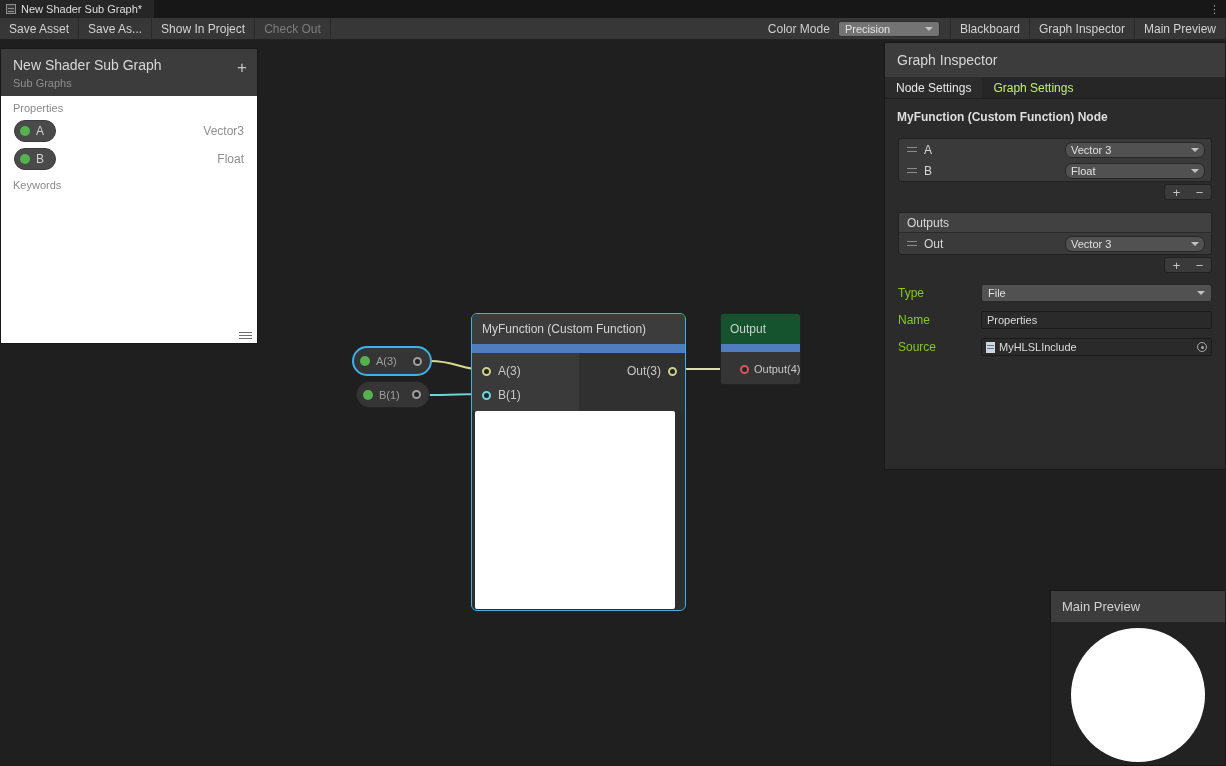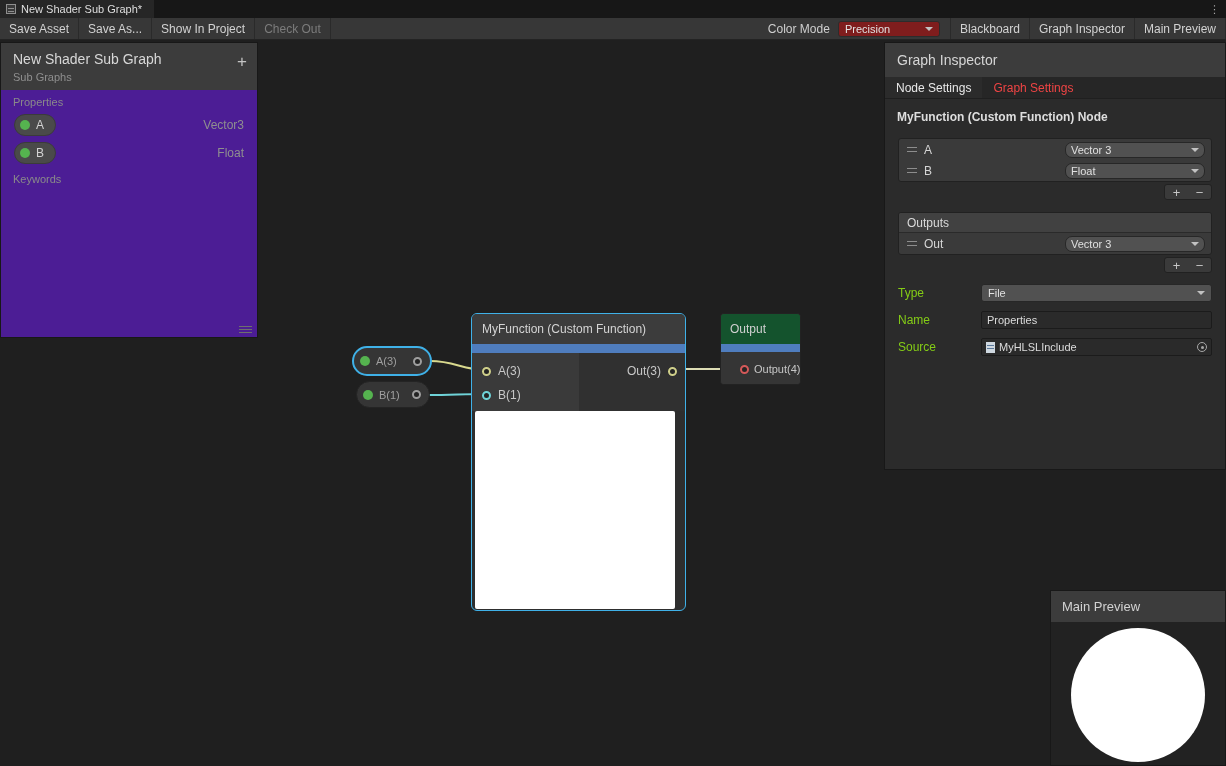--- a/index.html
+++ b/index.html
@@ -18,46 +18,46 @@
   .tab-icon { width:10px; height:10px; border:1px solid #8f8f8f; background:#3a3a3a; position:relative; }
   .tab-icon::after { content:""; position:absolute; left:1px; top:3px; width:6px; height:1px; background:#8f8f8f; box-shadow:0 3px 0 #8f8f8f; }
   .tabbar-menu { margin-left:auto; padding:0 6px; display:flex; align-items:center; color:#a8a8a8; font-size:11px; }
 
   
   .toolbar { position:absolute; left:0; top:18px; width:1226px; height:22px; background:#373737; border-bottom:1px solid #232323; display:flex; align-items:stretch; z-index:20; font-size:12px; }
   .tbtn { display:flex; align-items:center; padding:0 9px; border-right:1px solid #2a2a2a; color:#d2d2d2; cursor:default; }
   .tbtn.disabled { color:#7c7c7c; }
   .toolbar-right { margin-left:auto; display:flex; align-items:stretch; }
   .tlabel { display:flex; align-items:center; padding:0 8px; color:#cfcfcf; }
-  .tdropdown { align-self:center; width:102px; height:16px; margin-right:10px; background:#7f1d1d; border:1px solid #2c2c2c; border-radius:3px; display:flex; align-items:center; justify-content:space-between; padding:0 6px; font-size:11px; color:#e2e2e2; }
+  .tdropdown { align-self:center; width:102px; height:16px; margin-right:10px; background:#737373; border:1px solid #2c2c2c; border-radius:3px; display:flex; align-items:center; justify-content:space-between; padding:0 6px; font-size:11px; color:#e2e2e2; }
   .arrow-down { width:0; height:0; border-left:4px solid transparent; border-right:4px solid transparent; border-top:4px solid #c2c2c2; }
   .tbtn.left-border { border-left:1px solid #2a2a2a; }
 
   
   .panel { position:absolute; background:#2a2a2a; border:1px solid #181818; z-index:10; }
 
   
-  .blackboard { left:0; top:42px; width:258px; height:296px; background:#4c1d95; }
+  .blackboard { left:0; top:48px; width:258px; height:296px; background:#ffffff; }
   .bb-header { position:relative; padding:8px 12px 7px; background:#3c3c3c; }
   .bb-title { font-size:14px; color:#d8d8d8; }
   .bb-sub { font-size:11px; color:#8f8f8f; margin-top:4px; }
   .bb-add { position:absolute; right:10px; top:10px; font-size:17px; line-height:17px; color:#c4c4c4; cursor:default; }
   .bb-section-label { color:#8a8a8a; font-size:11px; padding:6px 12px 3px; }
   .bb-row { display:flex; align-items:center; padding:3px 13px; }
   .bb-pill { display:inline-flex; align-items:center; gap:6px; background:#4a4a4a; border:1px solid #3b3b3b; border-radius:11px; padding:3px 11px 3px 5px; font-size:12px; color:#d2d2d2; }
   .dot-green { width:10px; height:10px; border-radius:50%; background:#55b34f; }
   .bb-type { margin-left:auto; color:#8f8f8f; font-size:12px; }
   .bb-resize { position:absolute; right:5px; bottom:4px; width:13px; height:7px;
     background:repeating-linear-gradient(to bottom, #6e6e6e 0 1px, transparent 1px 3px); }
 
   
   .inspector { left:884px; top:42px; width:342px; height:428px; background:#2b2b2b; }
   .insp-header { height:34px; display:flex; align-items:center; padding-left:12px; font-size:14px; color:#d6d6d6; background:#3c3c3c; }
   .insp-tabs { display:flex; height:22px; background:#262626; border-bottom:1px solid #1f1f1f; font-size:12px; }
-  .insp-tab { display:flex; align-items:center; padding:0 11px; color:#ef4444; cursor:default; }
+  .insp-tab { display:flex; align-items:center; padding:0 11px; color:#bef264; cursor:default; }
   .insp-tab.active { background:#2b2b2b; color:#e8e8e8; }
   .node-heading { font-weight:bold; font-size:12px; color:#dedede; padding:11px 12px 6px; }
   .reorder-box { margin:8px 13px 0; background:#3a3a3a; border:1px solid #212121; border-radius:3px; overflow:hidden; }
   .reorder-header { height:20px; display:flex; align-items:center; padding:0 8px; font-size:12px; color:#dadada; background:#414141; border-bottom:1px solid #2a2a2a; }
   .reorder-row { height:21px; display:flex; align-items:center; gap:7px; padding:0 6px 0 8px; }
   .drag-handle { width:10px; height:5px; background:repeating-linear-gradient(to bottom, #8d8d8d 0 1px, transparent 1px 4px); }
   .row-name { font-size:12px; color:#d6d6d6; }
   .row-dd { margin-left:auto; width:140px; height:16px; background:#515151; border:1px solid #272727; border-radius:7px; display:flex; align-items:center; justify-content:space-between; padding:0 5px; font-size:11px; color:#e0e0e0; }
   .pm-wrap { display:flex; justify-content:flex-end; margin:2px 13px 0; }
   .pm-box { display:flex; background:#3a3a3a; border:1px solid #212121; border-radius:3px; height:16px; }

